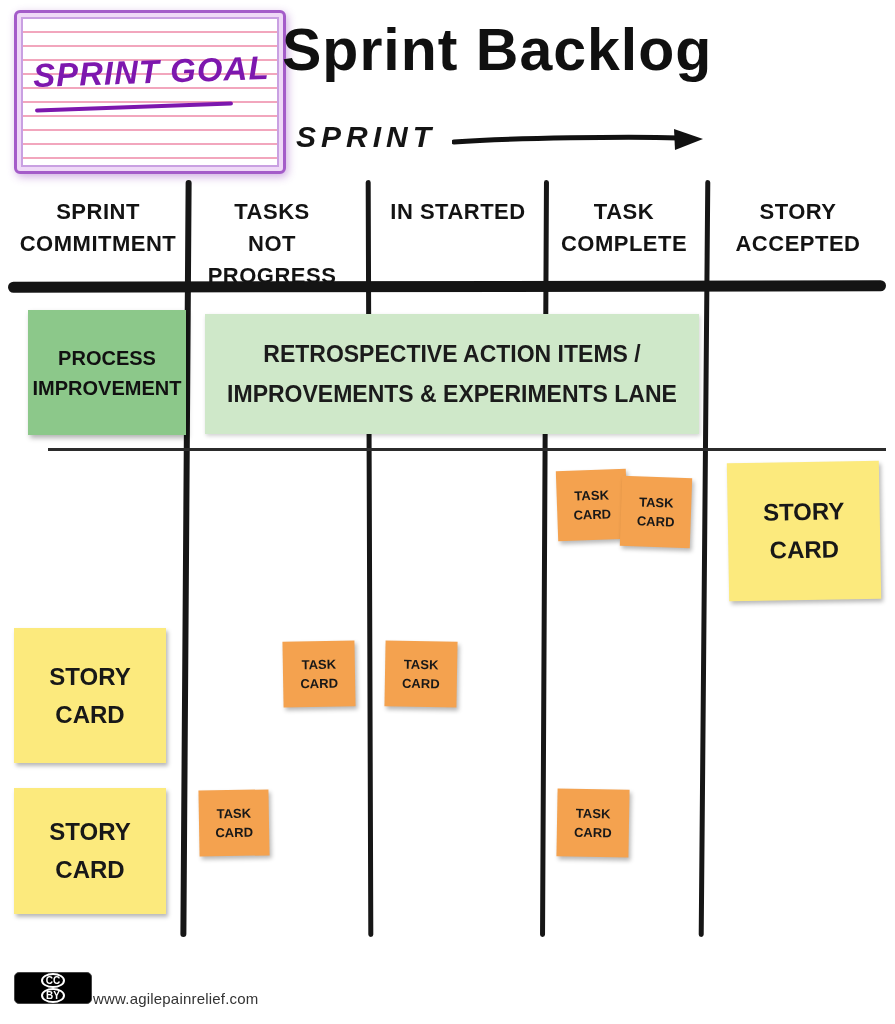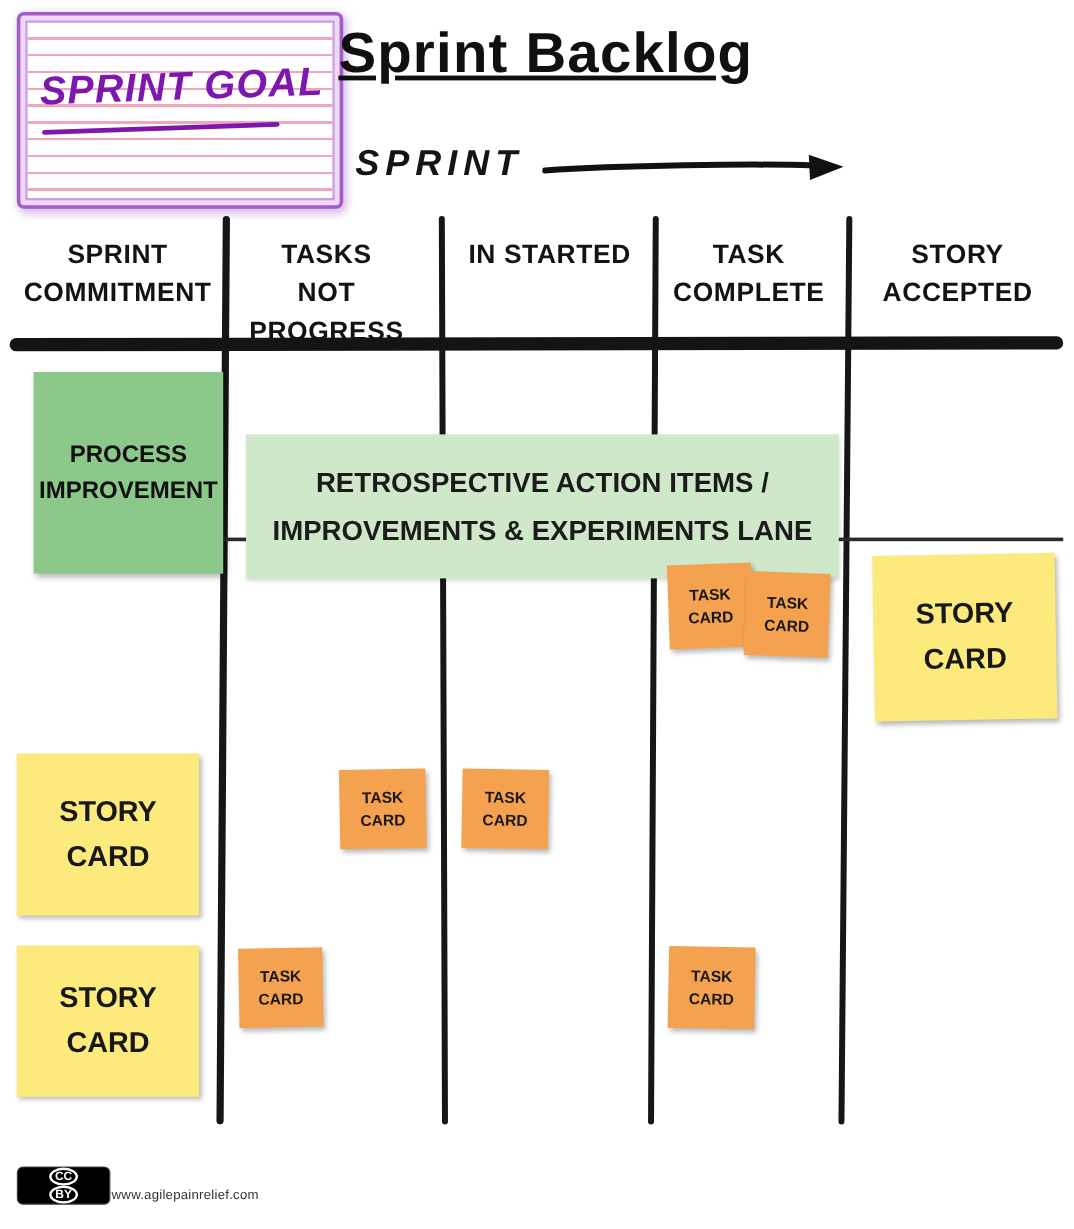--- a/index.html
+++ b/index.html
@@ -13,21 +13,21 @@
     box-shadow:2px 3px 8px rgba(150,80,190,.45);}
   .goal-inner{position:relative;width:100%;height:100%;border:2px solid #c9a0e2;
     background:#ffffff;box-sizing:border-box;
     background-image:repeating-linear-gradient(to bottom,transparent 0px,transparent 12px,#f2a6bd 12px,#f2a6bd 14px);}
   .goal-text{position:absolute;left:10px;top:34px;font-size:33px;font-weight:bold;
     font-style:italic;color:#7d17ae;letter-spacing:1px;transform:rotate(-2deg);
     white-space:nowrap;}
   .goal-underline{position:absolute;left:12px;top:86px;width:198px;height:4px;
     background:#7d17ae;border-radius:3px;transform:rotate(-2deg);}
 
-  .page-title{left:282px;top:16px;font-size:47px;font-weight:600;letter-spacing:1px;color:#101010;text-decoration:underline;}
+  .page-title{left:282px;top:16px;font-size:59px;font-weight:600;letter-spacing:1px;color:#101010;}
 
   .sprint-label{left:296px;top:120px;font-size:30px;font-weight:bold;font-style:italic;
     letter-spacing:5px;color:#141414;}
   .sprint-arrow{left:452px;top:126px;}
 
   
   .col-h{top:196px;text-align:center;font-size:22px;font-weight:bold;line-height:32px;
     white-space:pre-line;letter-spacing:.5px;color:#131313;}
   .col-h.c0{left:18px;width:160px;}
   .col-h.c1{left:190px;width:164px;}
@@ -39,40 +39,40 @@
   .vline{top:180px;height:757px;width:5px;background:#161616;border-radius:3px;}
   .v1{left:183px;transform:rotate(.4deg);width:6px;}
   .v2{left:367px;transform:rotate(-.2deg);}
   .v3{left:542px;transform:rotate(.3deg);}
   .v4{left:702px;transform:rotate(.5deg);}
   .hline-thick{left:8px;top:281px;width:878px;height:11px;background:#141414;
     border-radius:6px;transform:rotate(-.1deg);}
   .hline-thin{left:48px;top:448px;width:838px;height:3px;background:#2b2b2b;}
 
   
-  .note-green{left:28px;top:310px;width:158px;height:168px;background:#8cc88a;
+  .note-green{left:28px;top:310px;width:158px;height:125px;background:#8cc88a;
     box-shadow:2px 3px 5px rgba(0,0,0,.3);display:flex;align-items:center;justify-content:center;
     text-align:center;font-weight:bold;font-size:20px;line-height:30px;white-space:pre-line;}
   .retro-lane{left:205px;top:314px;width:494px;height:120px;background:#cfe8c9;
     box-shadow:1px 2px 4px rgba(0,0,0,.18);display:flex;align-items:center;justify-content:center;
-    text-align:center;font-weight:bold;font-size:23px;line-height:40px;white-space:pre-line;color:#1b1b1b;margin-top:48px;}
+    text-align:center;font-weight:bold;font-size:23px;line-height:40px;white-space:pre-line;color:#1b1b1b;}
 
   
   .card{position:absolute;display:flex;align-items:center;justify-content:center;
     text-align:center;white-space:pre-line;font-weight:bold;color:#181818;
     box-shadow:2px 3px 4px rgba(0,0,0,.28);}
   .card.task{background:#f4a24f;font-size:13px;line-height:19px;}
   .card.story{background:#fcea7d;font-size:24px;line-height:38px;}
 
   
   .cc-badge{left:14px;top:972px;width:76px;height:30px;background:#000;border-radius:5px;
     display:flex;align-items:center;justify-content:space-evenly;border:1px solid #444;flex-direction:column;}
   .cc-circle{width:20px;height:20px;border:2px solid #fff;border-radius:50%;color:#fff;
     font-size:10px;font-weight:bold;display:flex;align-items:center;justify-content:center;}
-  .site-url{left:93px;top:990px;font-size:11px;color:#333;letter-spacing:.2px;}
+  .site-url{left:93px;top:990px;font-size:15px;color:#333;letter-spacing:.2px;}
 </style>
 </head>
 <body>
 
 <div class="abs goal-card">
   <div class="goal-inner">
     <span class="goal-text">SPRINT GOAL</span>
     <span class="goal-underline"></span>
   </div>
 </div>

